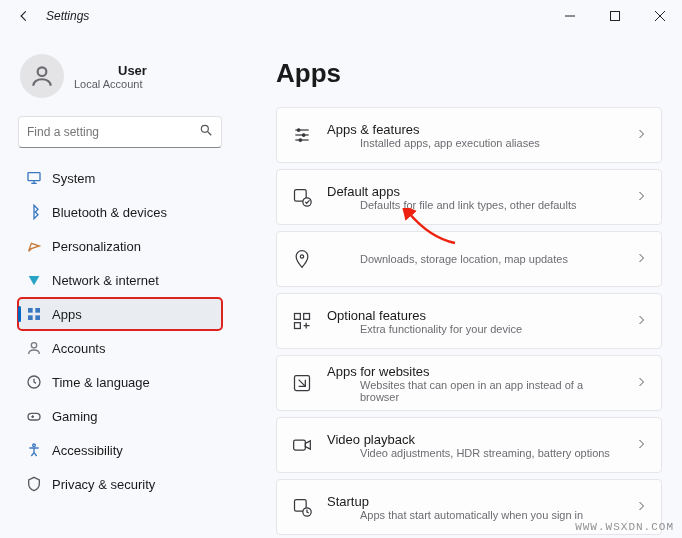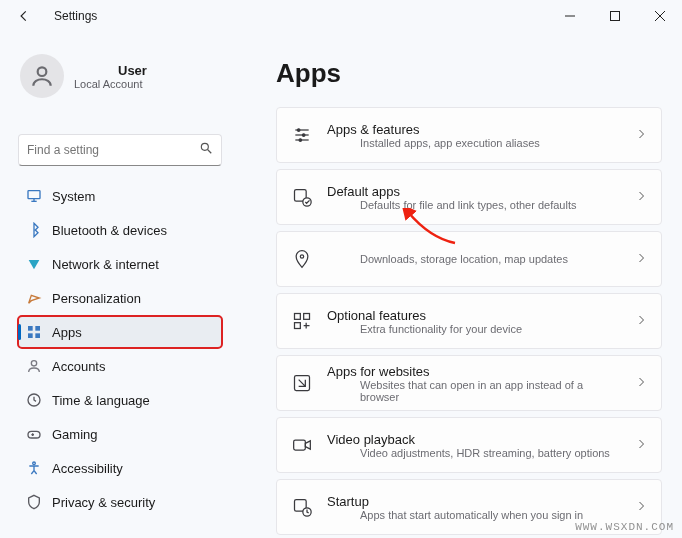--- a/index.html
+++ b/index.html
@@ -1,31 +1,31 @@
 <!DOCTYPE html>
 <html><head>
 <meta charset="utf-8">
 <style>
   * { box-sizing: border-box; margin: 0; padding: 0; font-family: "Segoe UI", Arial, sans-serif; }
   body { background: #fff; width: 682px; height: 538px; overflow: hidden; position: relative; }
   .window { width: 100%; height: 100%; display: flex; flex-direction: column; background: #f7f9fc; }
   .titlebar { height: 32px; display: flex; align-items: center; padding: 0 0 0 10px; background: #f7f9fc; }
   .tb-back { width: 28px; height: 28px; display:flex; align-items:center; justify-content:center; cursor:pointer;}
-  .tb-title { font-size: 12px; margin-left: 16px; color:#202020;}
+  .tb-title { font-size: 12px; margin-left: 8px; color:#202020;font-style:italic;}
   .tb-spacer { flex: 1; }
   .tb-btn { width: 45px; height: 32px; display:flex; align-items:center; justify-content:center; cursor:pointer;}
   .tb-btn svg { stroke:#222; }
   .body { flex:1; display:flex; }
   .sidebar { width: 232px; padding: 18px 10px 10px 18px; display:flex; flex-direction:column; }
   .profile { display:flex; align-items:center; gap:10px; padding:4px 2px 16px 2px;}
   .avatar { width:44px; height:44px; border-radius:50%; background:#e4e4e7; display:flex; align-items:center; justify-content:center;}
   .avatar svg { fill:none; stroke:#6b6b70; stroke-width:2;}
   .profile-text .line1 { font-size:13px; font-weight:600; color:#1a1a1a;margin-left:44px;}
   .profile-text .line2 { font-size:11px; color:#5a5a60;}
-  .search { margin: 20px 0 14px 0; position:relative; height:32px; background:#fff; border:1px solid #e0e0e4; border-bottom:1.5px solid #888; border-radius:4px; display:flex; align-items:center; padding:0 8px;}
+  .search { margin: 2px 0 14px 0; position:relative; height:32px; background:#fff; border:1px solid #e0e0e4; border-bottom:1.5px solid #888; border-radius:4px; display:flex; align-items:center; padding:0 8px;}
   .search input { border:none; outline:none; flex:1; font-size:12px; color:#333; background:transparent;}
   .nav { display:flex; flex-direction:column; gap:2px;}
   .nav-item { height:32px; display:flex; align-items:center; gap:10px; padding:0 6px 0 8px; border-radius:4px; cursor:pointer; font-size:13px; color:#1a1a1a; position:relative;}
   .nav-item.selected { background:#e9edf2;}
   .nav-item.selected::before { content:""; position:absolute; left:0; top:8px; bottom:8px; width:3px; background:#0067c0; border-radius:2px;}
   .nav-icon { width:16px; height:16px; display:flex; align-items:center; justify-content:center; font-size:14px;}
   .nav-item.highlighted { outline:2px solid #d22; outline-offset:-1px;}
   .main { flex:1; padding: 26px 20px 10px 44px; overflow-y:auto;}
   .page-title { font-size:26px; font-weight:600; color:#1a1a1a; margin-bottom:18px;}
   .cards { display:flex; flex-direction:column; gap:6px;}
@@ -106,33 +106,33 @@
           <div class="nav-item">
             <span class="nav-icon">
               <svg width="16" height="16" viewBox="0 0 24 24" fill="#3a78c0">
                 <path d="M12 2l6 6-4 4 4 4-6 6V2z" fill="none" stroke="#3a78c0" stroke-width="2"></path>
               </svg>
             </span>
             <span>Bluetooth &amp; devices</span>
           </div>
           <div class="nav-item">
             <span class="nav-icon">
+              <svg width="16" height="16" viewBox="0 0 24 24" fill="none" stroke="#c77a3a" stroke-width="2">
+                <path d="M4 20l4-12 12 4-12 4-4 4z"></path>
+              </svg>
+            </span>
+            <span>Personalization</span>
+          </div>
+          <div class="nav-item">
+            <span class="nav-icon">
               <svg width="16" height="16" viewBox="0 0 24 24" fill="#2aa4c4">
                 <path d="M12 20l8-14H4l8 14z"></path>
               </svg>
             </span>
             <span>Network &amp; internet</span>
-          </div>
-          <div class="nav-item">
-            <span class="nav-icon">
-              <svg width="16" height="16" viewBox="0 0 24 24" fill="none" stroke="#c77a3a" stroke-width="2">
-                <path d="M4 20l4-12 12 4-12 4-4 4z"></path>
-              </svg>
-            </span>
-            <span>Personalization</span>
           </div>
           <div class="nav-item selected highlighted">
             <span class="nav-icon">
               <svg width="16" height="16" viewBox="0 0 24 24" fill="#3a78c0">
                 <rect x="3" y="3" width="7" height="7"></rect>
                 <rect x="14" y="3" width="7" height="7"></rect>
                 <rect x="3" y="14" width="7" height="7"></rect>
                 <rect x="14" y="14" width="7" height="7"></rect>
               </svg>
             </span>

